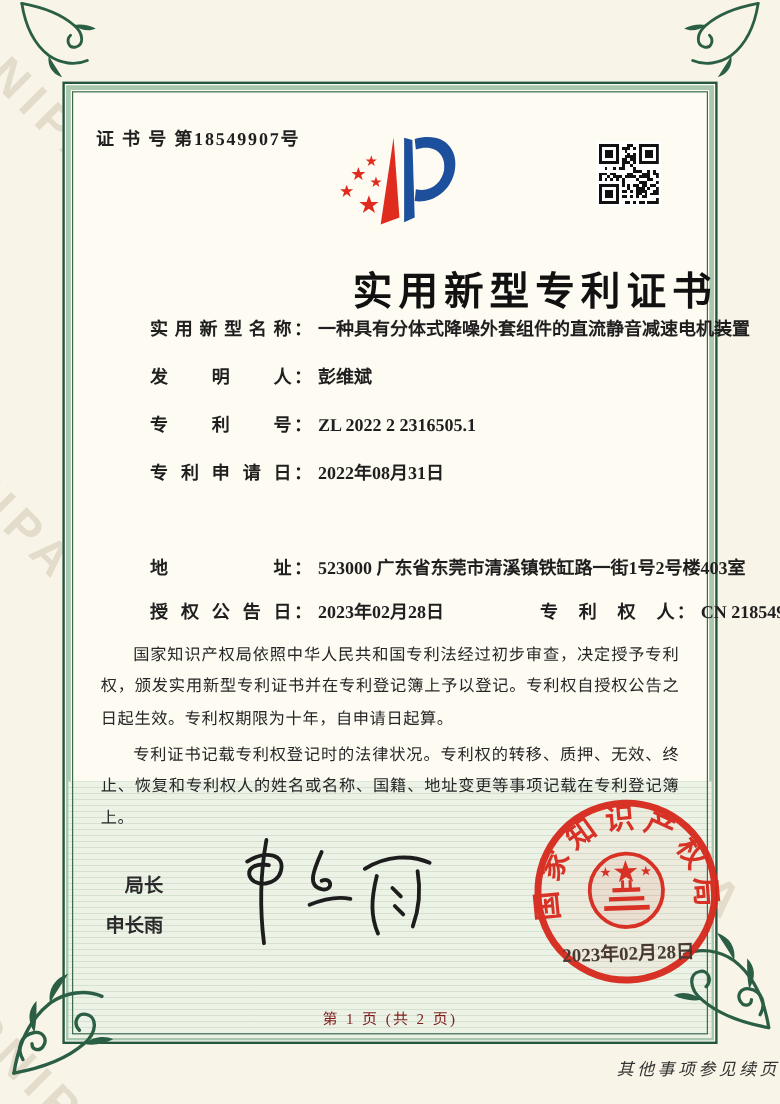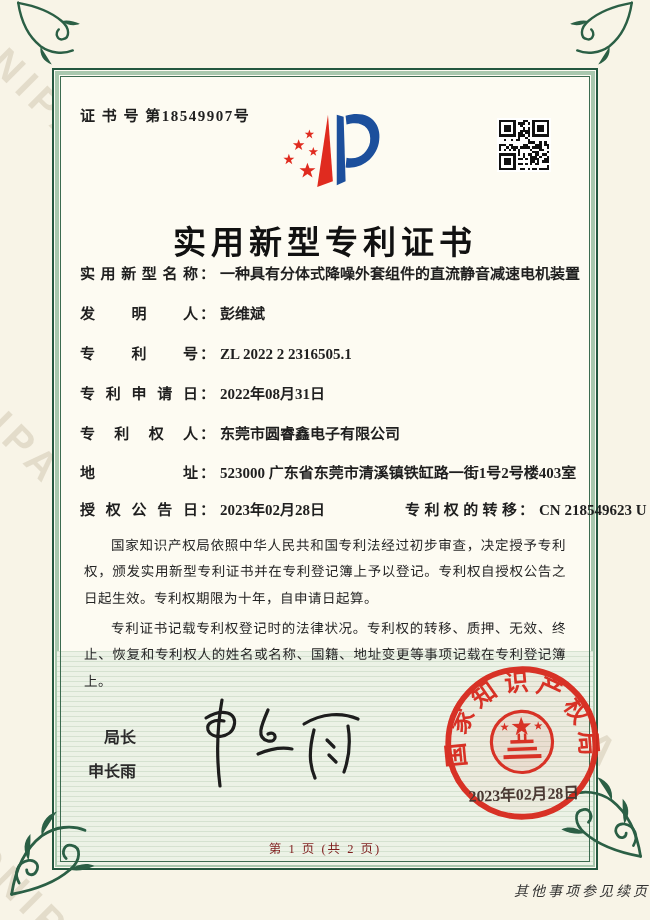--- a/index.html
+++ b/index.html
@@ -13,25 +13,25 @@
   .frame{position:absolute;left:52px;top:68px;width:546px;height:802px;box-sizing:border-box;
          background:#fdfbf2;border:2px solid #24573f;}
   .frame::before{content:"";position:absolute;inset:1px;border:4px solid #a9c8ae;pointer-events:none;}
   .frame::after{content:"";position:absolute;inset:6px;border:1px solid #3c6b50;pointer-events:none;}
   .waveband{position:absolute;left:3px;right:3px;bottom:3px;height:214px;
             background:repeating-linear-gradient(180deg,rgba(122,160,120,0.20) 0 1px,rgba(0,0,0,0) 1px 5px),#ecf2e6;}
   
   .certno{position:absolute;left:80px;top:104px;font-size:15px;letter-spacing:1.5px;font-weight:600;}
   .logo{position:absolute;left:268px;top:104px;width:118px;height:88px;}
   .qr{position:absolute;left:497px;top:118px;width:50px;height:50px;background:#fff;padding:2px;}
-  .title{position:absolute;left:52px;top:194px;width:546px;text-align:center;
+  .title{position:absolute;left:52px;top:194px;width:546px;text-align:right;
          font-size:33px;font-weight:700;letter-spacing:5px;color:#111;}
   
   .field{position:absolute;left:80px;width:500px;font-size:15px;font-weight:600;white-space:nowrap;}
-  .flabel{display:inline-block;width:118px;text-align:justify;text-align-last:justify;vertical-align:bottom;}
+  .flabel{display:inline-block;width:118px;text-align:justify;text-align-last:justify;vertical-align:bottom;margin-left:45px;}
   .colon{margin:0 5px 0 2px;}
   .pair2{position:absolute;left:325px;top:0;white-space:nowrap;}
   
   .paras{position:absolute;left:84px;top:533px;width:482px;font-size:13.5px;line-height:1.95;
          letter-spacing:0.5px;text-align:justify;color:#262626;}
   .paras p{margin:0 0 4px 0;text-indent:2em;}
   
   .sig-title{position:absolute;left:104px;top:724px;font-family:"Liberation Sans","DejaVu Sans",sans-serif;
              font-size:16px;font-weight:600;color:#2a2a2a;}
   .sig-name{position:absolute;left:88px;top:758px;font-family:"Liberation Sans","DejaVu Sans",sans-serif;
@@ -267,30 +267,27 @@
   </div>
   <div class="field" style="top:302px;">
     <span class="flabel">发明人</span><span class="colon">：</span><span>彭维斌</span>
   </div>
   <div class="field" style="top:342px;">
     <span class="flabel">专利号</span><span class="colon">：</span><span>ZL 2022 2 2316505.1</span>
   </div>
   <div class="field" style="top:382px;">
     <span class="flabel">专利申请日</span><span class="colon">：</span><span>2022年08月31日</span>
   </div>
-  <div class="field" style="top:422px;">
-    <span class="flabel">专利权人</span><span class="colon">：</span><span>东莞市圆睿鑫电子有限公司</span>
-  </div>
   <div class="field" style="top:461px;">
     <span class="flabel">地址</span><span class="colon">：</span><span>523000 广东省东莞市清溪镇铁缸路一街1号2号楼403室</span>
   </div>
   <div class="field" style="top:498px;">
     <span class="flabel">授权公告日</span><span class="colon">：</span><span>2023年02月28日</span>
     <span class="pair2">
-      <span class="flabel" style="width:112px;">专利权的转移</span><span class="colon">：</span><span>CN 218549623 U</span>
+      <span class="flabel" style="width:112px;">专利权人</span><span class="colon">：</span><span>CN 218549623 U</span>
     </span>
   </div>
 
   <div class="paras">
     <p>国家知识产权局依照中华人民共和国专利法经过初步审查，决定授予专利权，颁发实用新型专利证书并在专利登记簿上予以登记。专利权自授权公告之日起生效。专利权期限为十年，自申请日起算。</p>
     <p>专利证书记载专利权登记时的法律状况。专利权的转移、质押、无效、终止、恢复和专利权人的姓名或名称、国籍、地址变更等事项记载在专利登记簿上。</p>
   </div>
 
   <div class="sig-title">局长</div>
   <div class="sig-name">申长雨</div>

